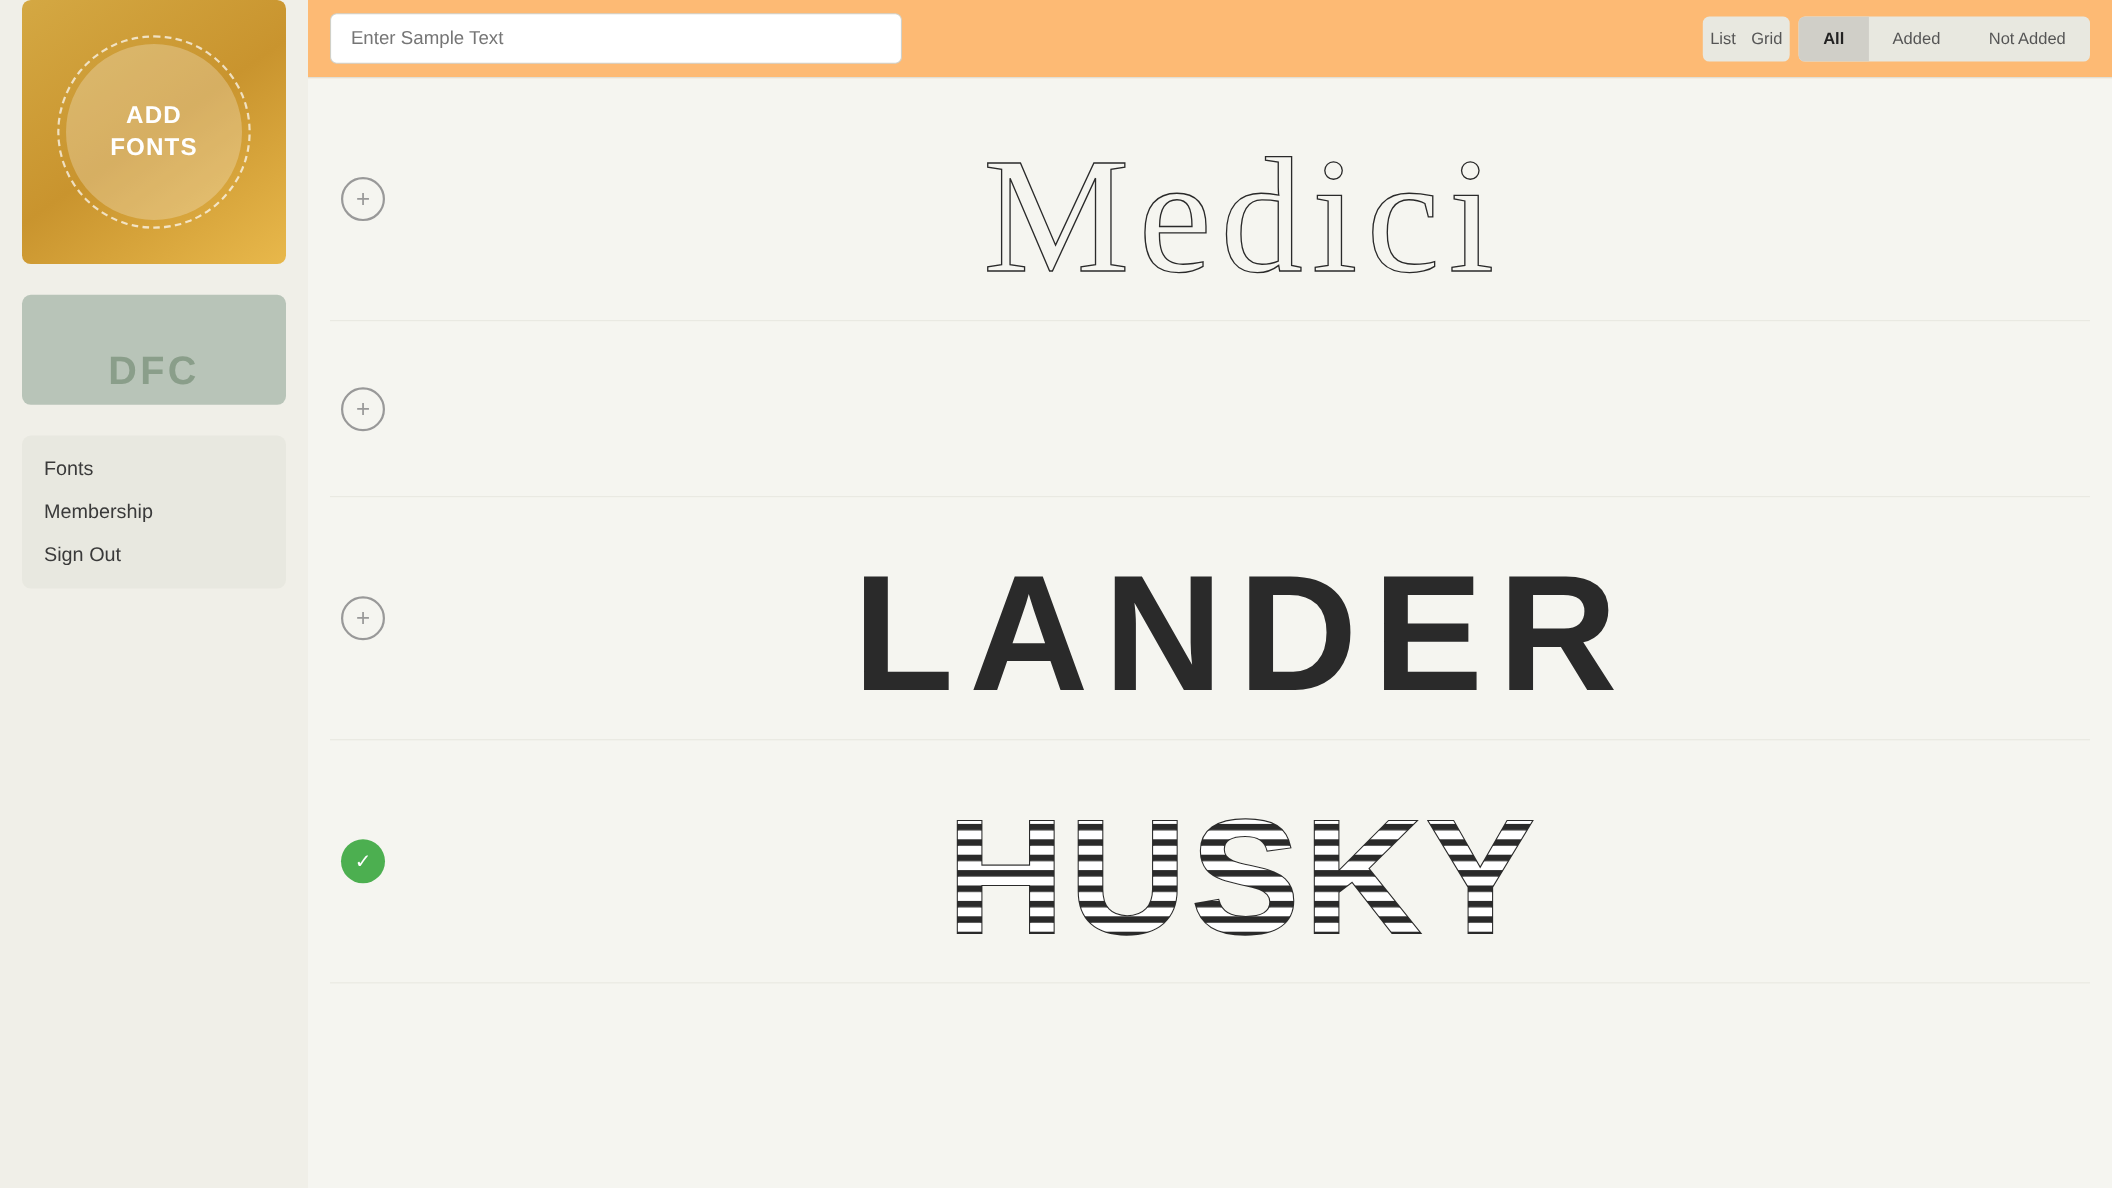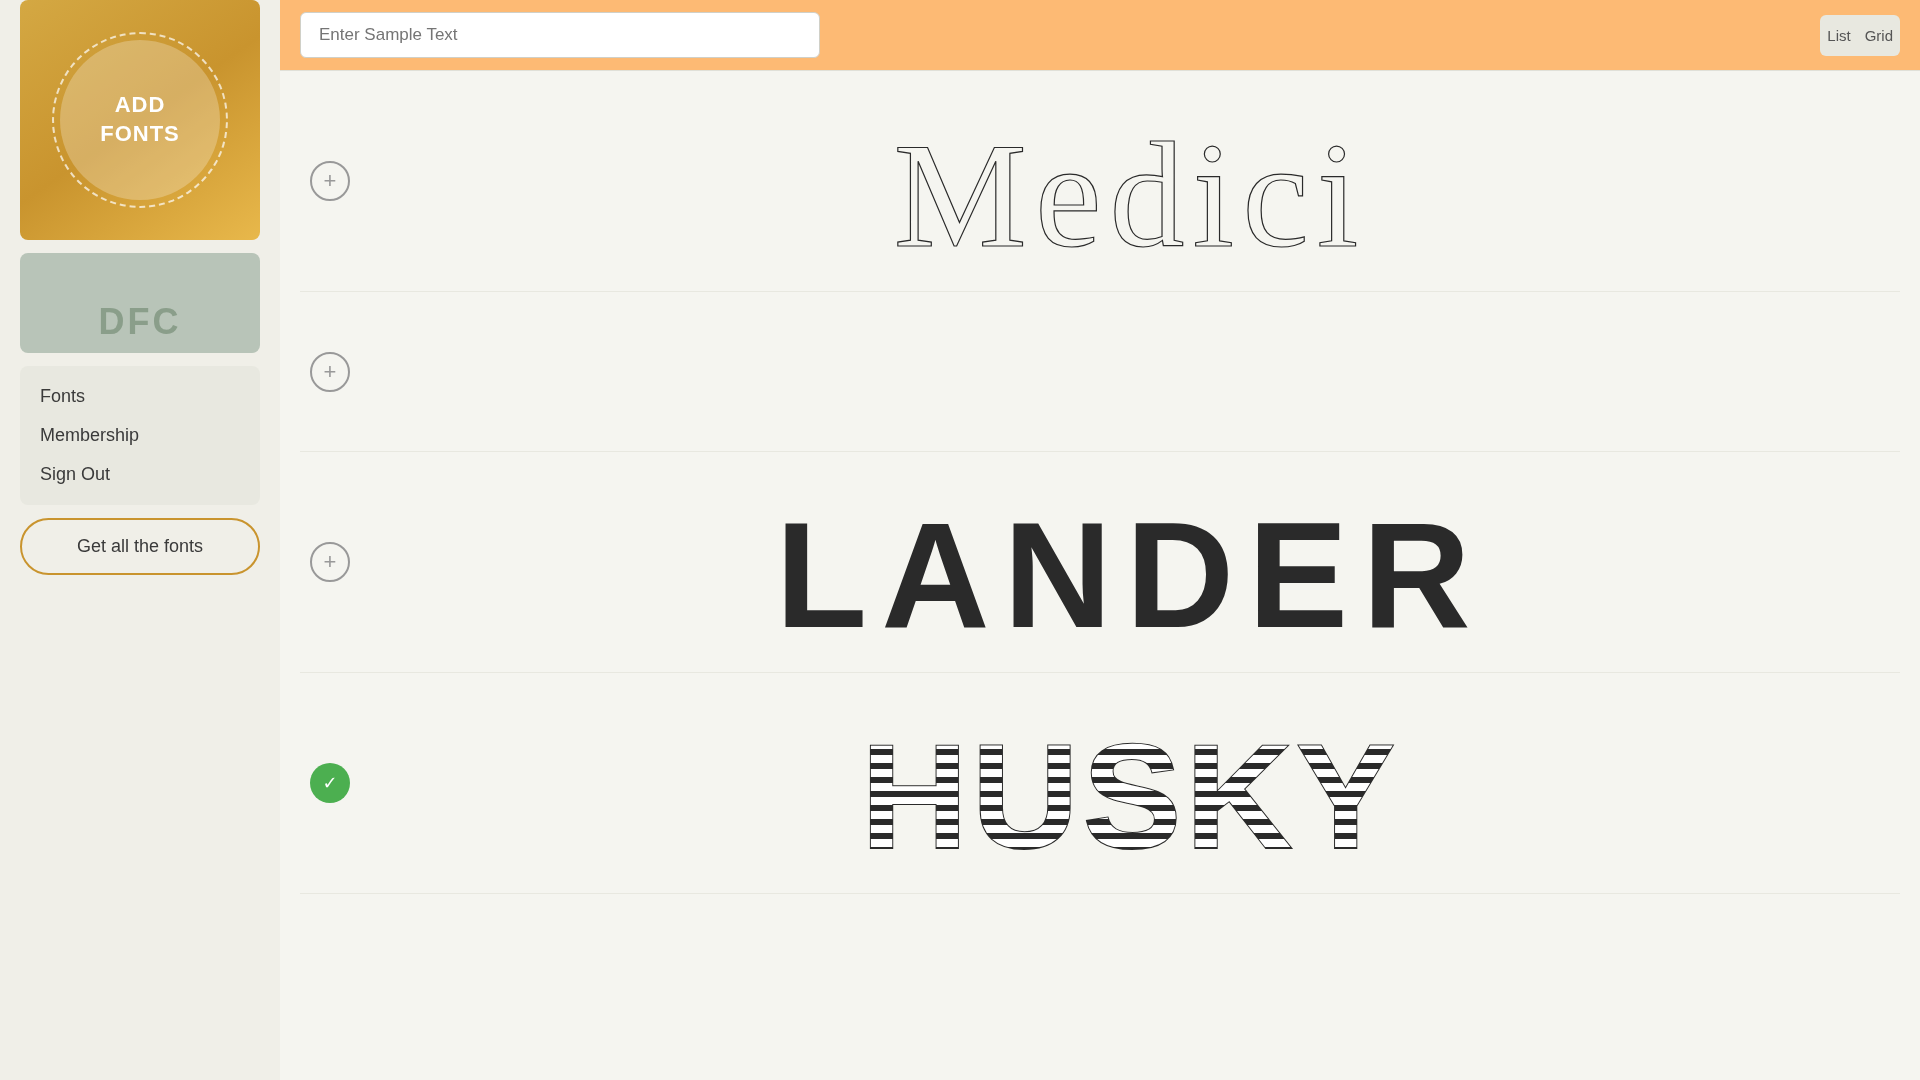--- a/index.html
+++ b/index.html
@@ -14,21 +14,21 @@
 
     
     .sidebar {
       width: 280px;
       min-width: 280px;
       background: #f0efe8;
       display: flex;
       flex-direction: column;
       align-items: center;
       padding: 0 20px 20px 20px;
-      gap: 13px;
+      gap: 28px;
     }
 
     .add-fonts-card {
       width: 240px;
       height: 240px;
       background: linear-gradient(145deg, #d4a843, #c9942e, #e8b84b);
       border-radius: 8px;
       display: flex;
       align-items: center;
       justify-content: center;
@@ -258,37 +258,41 @@
   <div class="dfc-card">
     <span class="dfc-label">DFC</span>
   </div>
 
   <div class="nav-card">
     <span class="nav-item">Fonts</span>
     <span class="nav-item">Membership</span>
     <span class="nav-item">Sign Out</span>
   </div>
 
-  <button class="get-fonts-btn">Get all the fonts</button>
 
 </div>
 
 <div class="main">
 
   <div class="toolbar">
     <input class="search-input" type="text" placeholder="Enter Sample Text" style="">
 
     <div class="toolbar-spacer"></div>
 
     <div class="view-group">
       <button class="view-btn">List</button>
       <button class="view-btn">Grid</button>
     </div>
 
 
+    <div class="filter-group">
+      <button class="filter-btn active">All</button>
+      <button class="filter-btn">Added</button>
+      <button class="filter-btn">Not Added</button>
+    </div>
   </div>
 
   <div class="font-list">
 
     <div class="font-row">
       <div class="font-action">
         <button class="add-btn">+</button>
       </div>
       <div class="font-preview">
         <svg viewBox="0 0 900 180" width="900" height="180">

